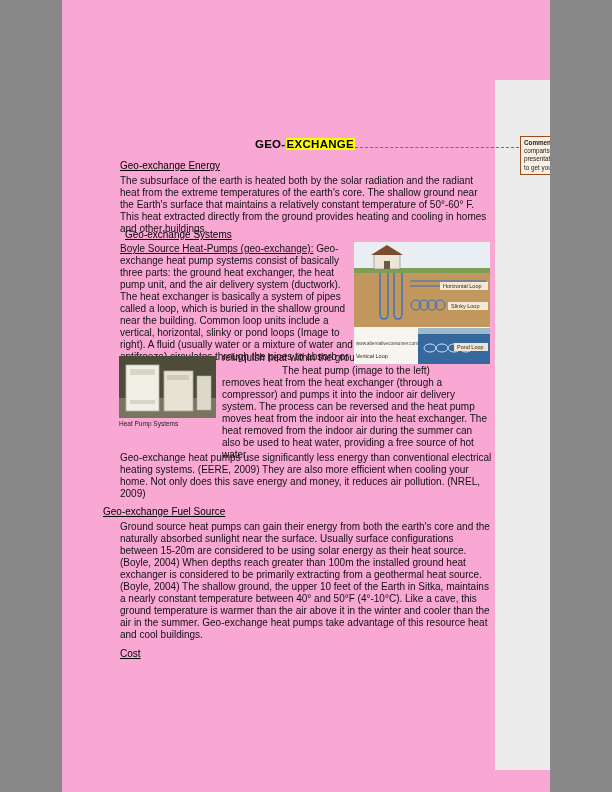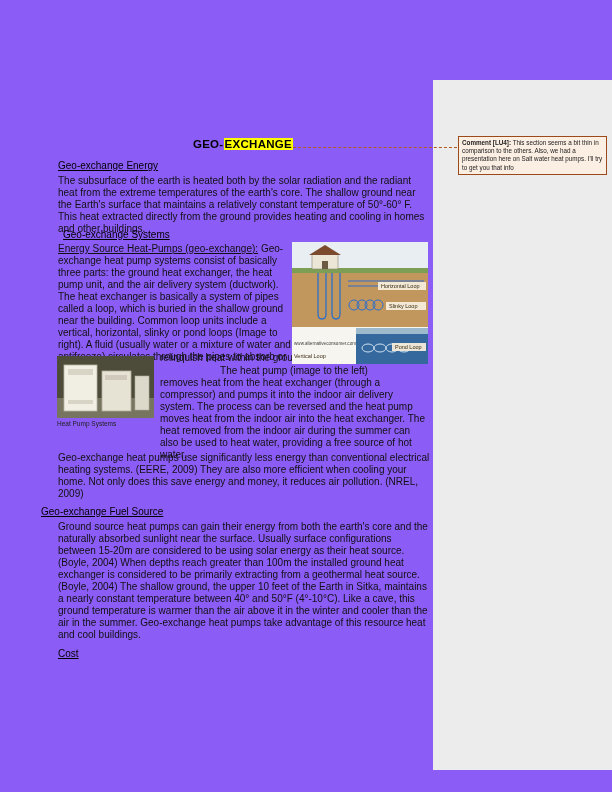--- a/index.html
+++ b/index.html
@@ -1,17 +1,17 @@
 <!DOCTYPE html>
 <html><head>
 <meta charset="utf-8">
 <style>
   html,body{margin:0;padding:0;background:#888;}
   .page{
-    position:relative;width:612px;height:792px;background:#8b5cf6;
+    position:relative;width:488px;height:792px;background:#f9a8d4;
     font-family:"Liberation Sans",sans-serif;color:#111;overflow:hidden;
     margin:0 auto;
   }
   .markup-area{position:absolute;left:433px;top:80px;width:179px;height:690px;background:#ececec;}
   .doc-title{position:absolute;left:58px;top:138px;width:370px;text-align:center;
     font-size:11.5px;font-weight:bold;color:#000;letter-spacing:.3px;}
   .hl{background:#ffff00;padding:0 1px;}
   .connector{position:absolute;left:293px;top:147px;width:164px;border-top:1px dashed #b35a1f;}
   .comment-box{position:absolute;left:458px;top:136px;width:141px;background:#fbeee2;
     border:1px solid #9c4a1a;font-size:6.3px;line-height:8.2px;padding:2px 3px;color:#222;}
@@ -38,21 +38,21 @@
     <span class="c-label">Comment [LU4]:</span>
     <span>This section seems a bit thin in comparison to the others.  Also, we had a presentation here on Salt water heat pumps. I'll try to get you that info</span>
   </div>
 
   <div class="heading" style="left:58px;top:160px;">Geo-exchange Energy</div>
   <div class="para" style="left:58px;top:175px;width:372px;">The subsurface of the earth is heated both by the solar radiation and the radiant heat from the extreme temperatures of the earth's core.  The shallow ground near the Earth's surface that maintains a relatively constant temperature of 50°-60° F.   This heat extracted directly from the ground provides heating and cooling in homes and other buildings.</div>
 
   <div class="heading" style="left:63px;top:229px;">Geo-exchange Systems</div>
 
   <div class="para" style="left:58px;top:243px;width:238px;">
-    <span class="underline">Energy Source Heat-Pumps (geo-exchange):</span>
+    <span class="underline">Boyle Source Heat-Pumps (geo-exchange):</span>
     <span>Geo-exchange heat pump systems consist of basically three parts: the ground heat exchanger, the heat pump unit, and the air delivery system (ductwork). The heat exchanger is basically a system of pipes called a loop, which is buried in the shallow ground near the building.  Common loop units include a vertical, horizontal, slinky or pond loops (Image to right).  A fluid (usually water or a mixture of water and antifreeze) circulates through the pipes to absorb or</span>
   </div>
 
   <div class="para" style="left:160px;top:352px;width:268px;">relinquish heat within the ground.</div>
 
   <div class="para" style="left:160px;top:365px;width:268px;text-align:center;">The heat pump (image to the left)</div>
   <div class="para" style="left:160px;top:377px;width:268px;">removes heat from the heat exchanger (through a compressor) and pumps it into the indoor air delivery system.  The process can be reversed and the heat pump moves heat from the indoor air into the heat exchanger.  The heat removed from the indoor air during the summer can also be used to heat water, providing a free source of hot water.</div>
 
   <div class="figure" style="left:292px;top:242px;width:136px;height:122px;">
     <svg width="136" height="122" viewBox="0 0 136 122">

